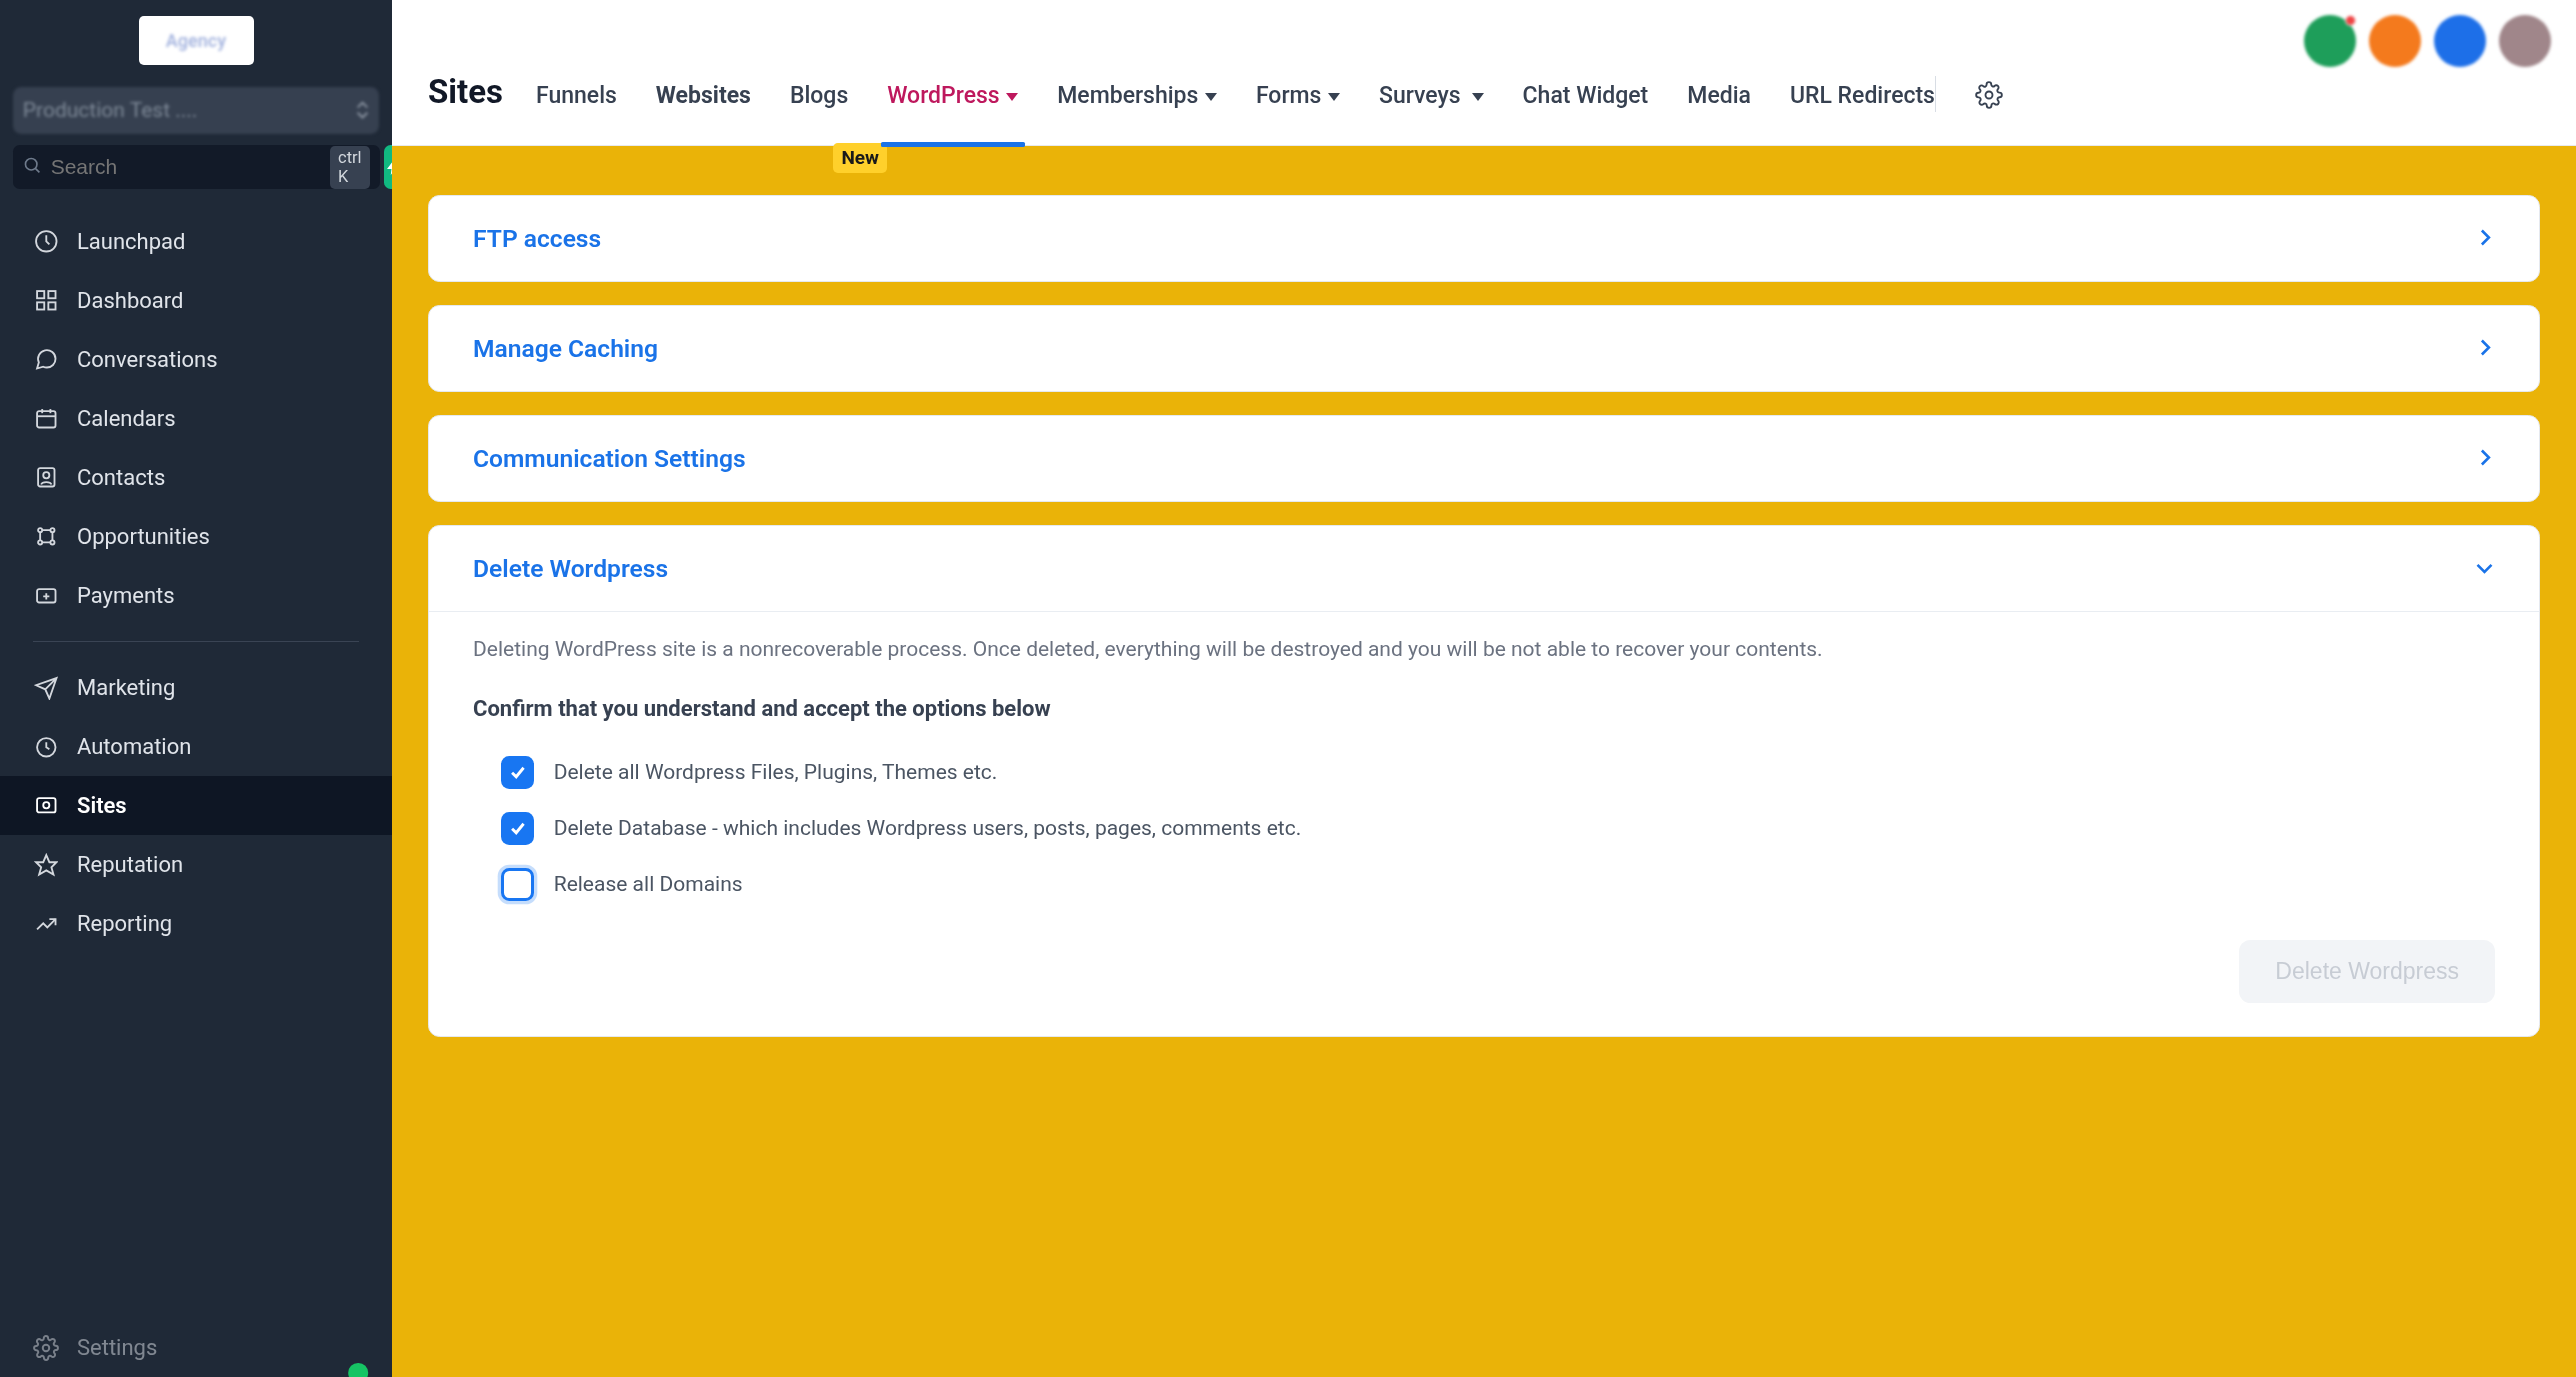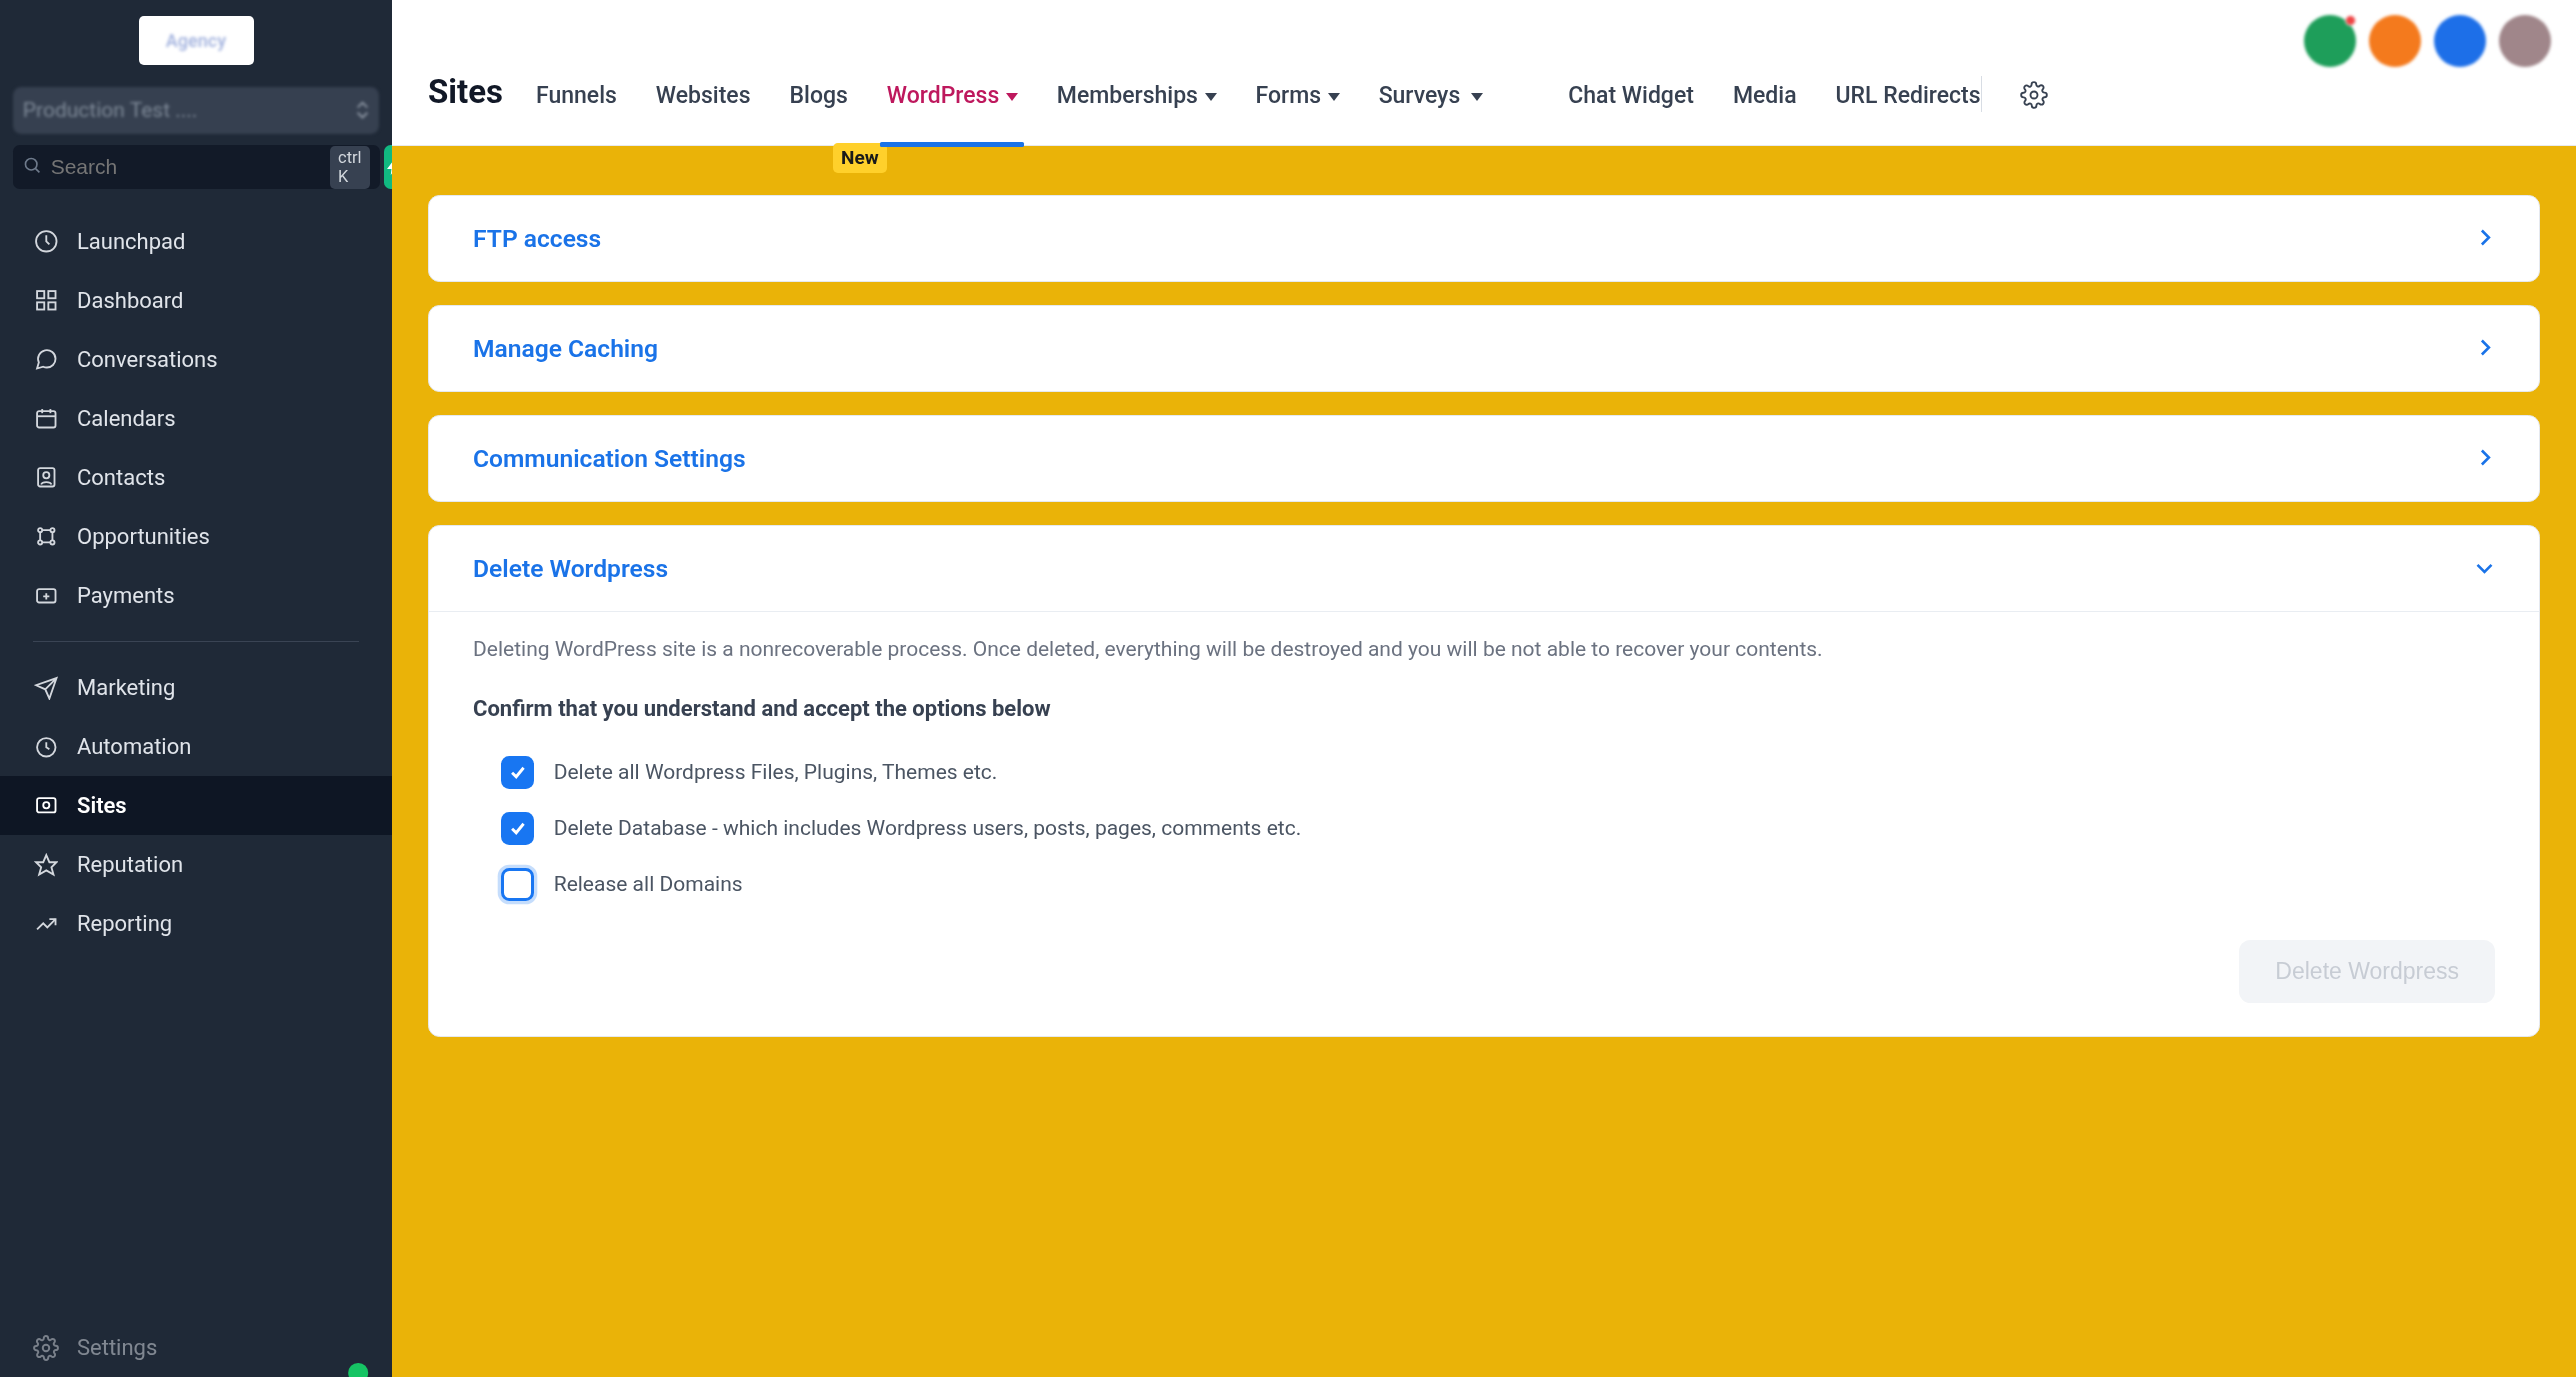--- a/index.html
+++ b/index.html
@@ -249,21 +249,21 @@
       <div class="circle-icon c-blue"></div>
       <div class="circle-icon c-mauve"></div>
     </div>
 
     <div class="topbar">
       <div class="page-title">Sites</div>
       <nav class="tabs" id="tabs">
           <div class="tab" style="position: relative;">
             <span>Funnels</span>
           </div>
-          <div class="tab" style="position: relative;">
+          <div class="tab" style="position: relative; font-weight: bold;">
             <span>Websites</span>
           </div>
           <div class="tab" style="position: relative;">
             <span>Blogs</span>
             <span class="badge-new">New</span>
           </div>
           <div class="tab active" style="position: relative;">
             <span>WordPress</span>
             <span class="caret"></span>
           </div>
@@ -272,21 +272,21 @@
             <span class="caret"></span>
           </div>
           <div class="tab" style="position: relative;">
             <span>Forms</span>
             <span class="caret"></span>
           </div>
           <div class="tab" style="position: relative; gap: 11px;">
             <span>Surveys</span>
             <span class="caret"></span>
           </div>
-          <div class="tab" style="position: relative; margin-left: 46px;">
+          <div class="tab" style="position: relative;">
             <span>Chat Widget</span>
           </div>
           <div class="tab" style="position: relative;">
             <span>Media</span>
           </div>
           <div class="tab" style="position: relative;">
             <span>URL Redirects</span>
           </div>
         </nav>
       <div class="tab-sep"></div>

